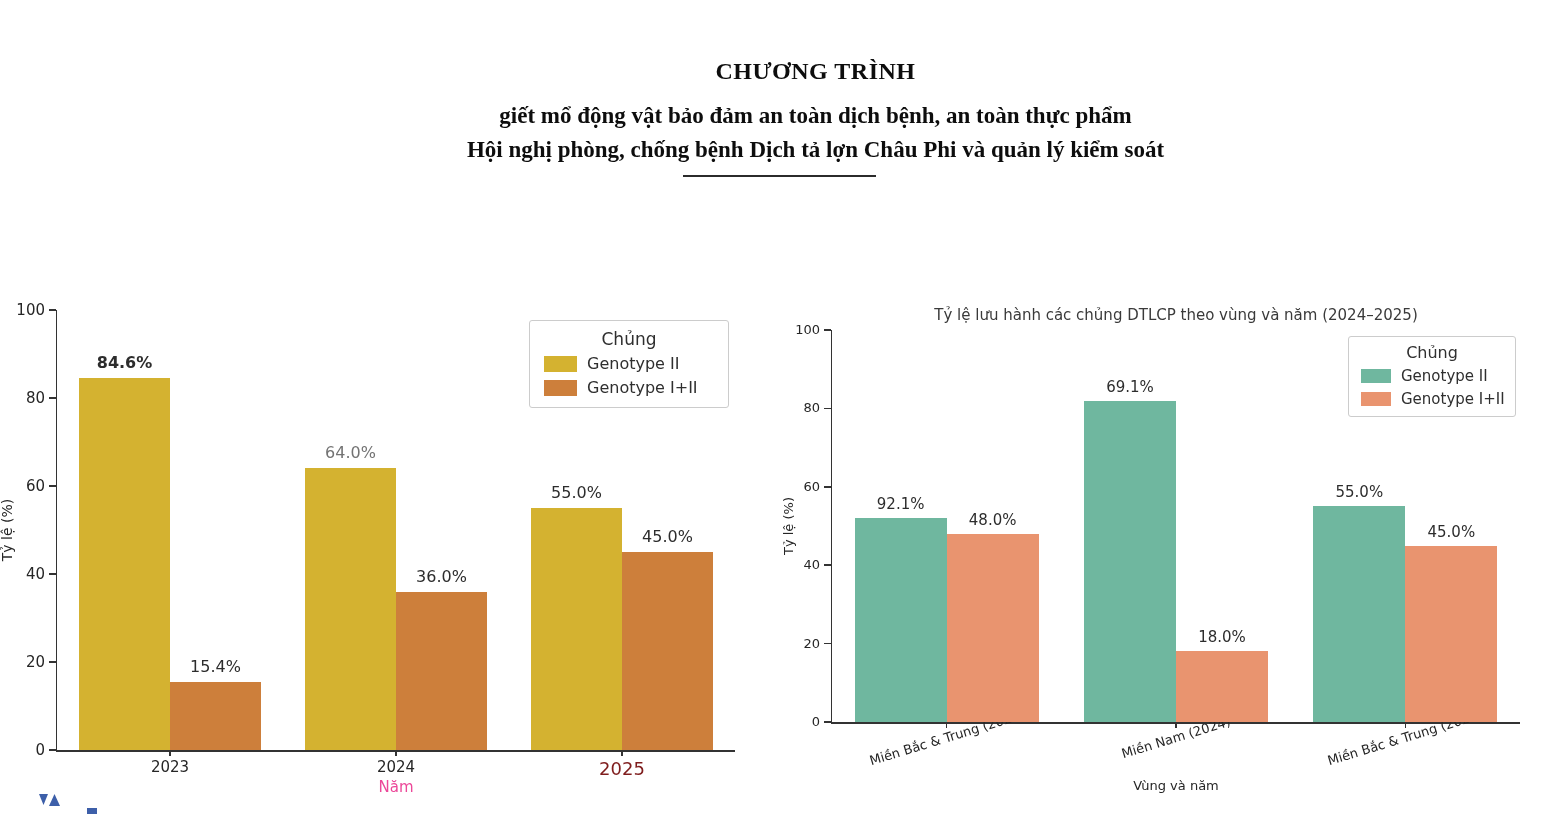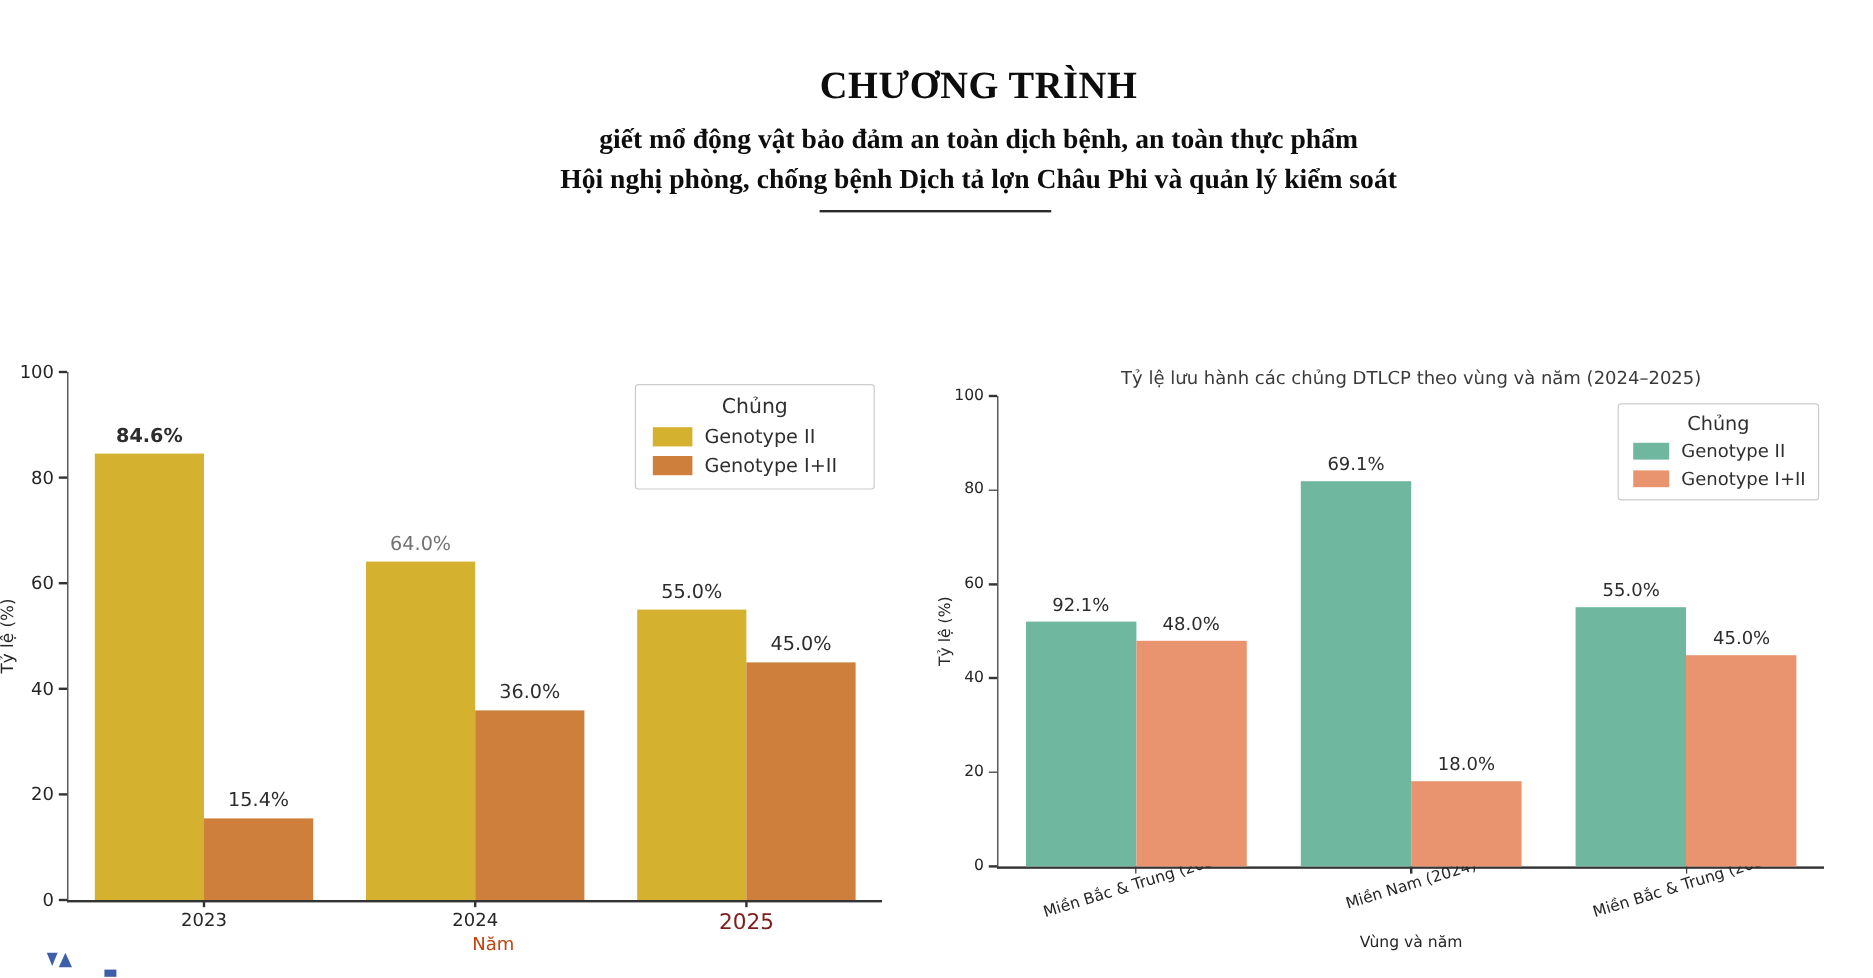--- a/index.html
+++ b/index.html
@@ -1,20 +1,20 @@
 <!DOCTYPE html>
 <html><head>
 <meta charset="utf-8">
 <style>
   html,body{margin:0;padding:0;}
   .page{position:relative;width:1561px;height:815px;background:#ffffff;overflow:hidden;
         font-family:"DejaVu Sans",sans-serif;}
   .header{position:absolute;left:70px;right:0;top:56px;text-align:center;
           font-family:"Liberation Serif",serif;color:#0d0d0d;}
-  .doc-title{font-size:32px;font-weight:bold;letter-spacing:.5px;line-height:30px;}
+  .doc-title{font-size:24px;font-weight:bold;letter-spacing:.5px;line-height:30px;}
   .doc-subtitle{margin-top:13px;font-size:23px;font-weight:bold;line-height:34px;}
   .underline{position:absolute;left:683px;top:175px;width:193px;height:2px;background:#2b2b2b;}
   .chart{position:absolute;}
   .logo{position:absolute;left:38px;top:793px;}
 </style>
 </head>
 <body>
 
 <div class="page">
 
@@ -53,21 +53,21 @@
       <div style="position: absolute; left: 248px; top: 158.4px; width: 91px; height: 281.6px; background: rgb(212, 178, 48);"></div>
       <div style="position: absolute; left: 293.5px; top: 133.4px; transform: translateX(-50%); font-size: 16px; color: #737373; white-space: nowrap;">64.0%</div>
       <div style="position: absolute; left: 339px; top: 281.6px; width: 91px; height: 158.4px; background: rgb(205, 127, 59);"></div>
       <div style="position: absolute; left: 384.5px; top: 256.6px; transform: translateX(-50%); font-size: 16px; color: rgb(45, 45, 45); white-space: nowrap;">36.0%</div>
       <div style="position: absolute; left: 564.25px; top: 440px; width: 1.5px; height: 6px; background: rgb(51, 51, 51);"></div>
       <div style="position: absolute; left: 565px; top: 448px; font-size: 18px; color: #7f1d1d; white-space: nowrap; transform: translateX(-50%);">2025</div>
       <div style="position: absolute; left: 474px; top: 198px; width: 91px; height: 242px; background: rgb(212, 178, 48);"></div>
       <div style="position: absolute; left: 519.5px; top: 173px; transform: translateX(-50%); font-size: 16px; color: rgb(45, 45, 45); white-space: nowrap;">55.0%</div>
       <div style="position: absolute; left: 565px; top: 242px; width: 91px; height: 198px; background: rgb(205, 127, 59);"></div>
       <div style="position: absolute; left: 610.5px; top: 217px; transform: translateX(-50%); font-size: 16px; color: rgb(45, 45, 45); white-space: nowrap;">45.0%</div>
-      <div style="position: absolute; left: 339px; top: 468px; transform: translateX(-50%); font-size: 15px; color: #c2410c; white-space: nowrap; margin-left: 15px;">Năm</div>
+      <div style="position: absolute; left: 339px; top: 468px; transform: translateX(-50%); font-size: 15px; color: #ec4899; white-space: nowrap;">Năm</div>
       <div style="position: absolute; left: -50px; top: 220px; transform: translate(-50%, -50%) rotate(-90deg); font-size: 14px; color: rgb(38, 38, 38); white-space: nowrap;">Tỷ lệ (%)</div>
       <div style="position: absolute; right: 6px; top: 10px; width: 200px; background: rgb(255, 255, 255); border: 1px solid rgb(204, 204, 204); border-radius: 3px; padding: 8px 14px 10px; box-sizing: border-box; font-size: 16px; color: rgb(47, 47, 47); z-index: 3;">
         <div style="text-align: center; font-size: 17px; margin-bottom: 3px;">Chủng</div>
         <div style="display: flex; align-items: center; margin: 5px 0px 0px; gap: 10px;">
           <div style="width: 33px; height: 16px; background: rgb(212, 178, 48); flex: 0 0 auto;"></div>
           <div style="white-space: nowrap;">Genotype II</div>
         </div>
         <div style="display: flex; align-items: center; margin: 5px 0px 0px; gap: 10px;">
           <div style="width: 33px; height: 16px; background: rgb(205, 127, 59); flex: 0 0 auto;"></div>
           <div style="white-space: nowrap;">Genotype I+II</div>

